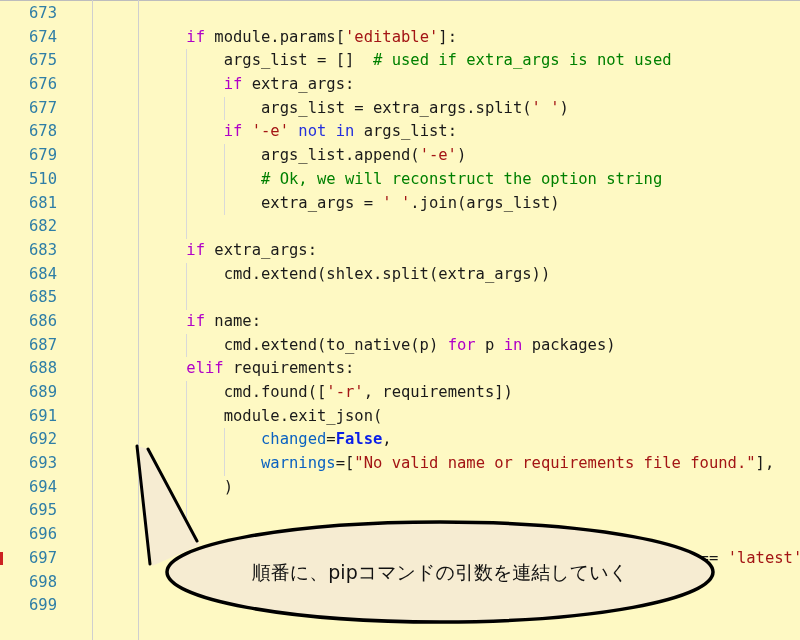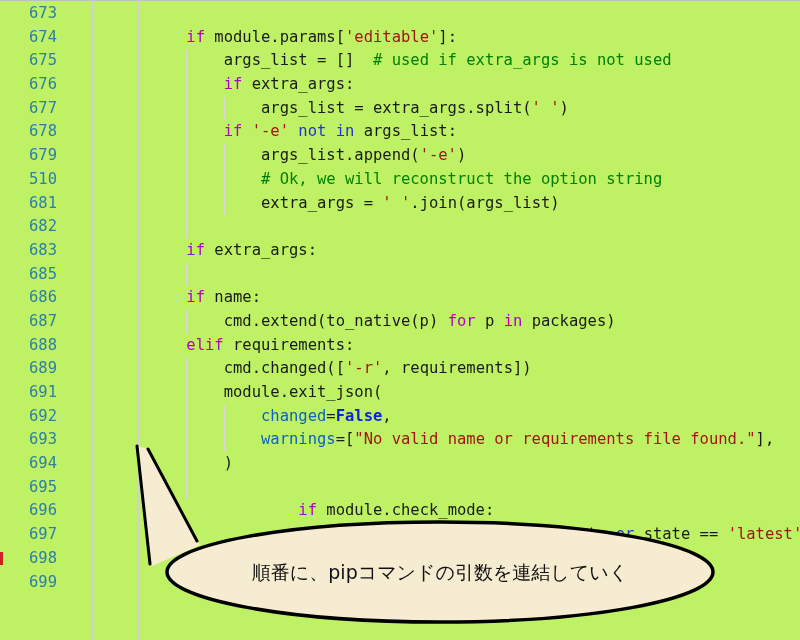--- a/index.html
+++ b/index.html
@@ -1,19 +1,19 @@
 <!DOCTYPE html>
 <html style="--kw: #b101c8; --opkw: #2430dd; --str: #a31515; --com: #008000; --param: #0b62c1; --const: #0a1ee8; --plain: #1a1a1a; --linenum: #2f7ea6; --guide: #d9d9d9; --border: #cfcfcf; --topline: #bdbdbd; --sliver: #cc2222;"><head>
 <meta charset="utf-8">
 <style>
   html,body{margin:0;padding:0;background:#ffffff;}
   #editor{
     position:relative;
     width:800px;height:640px;
-    background:#bef264;
+    background:#fef9c3;
     overflow:hidden;
     font-family:"DejaVu Sans Mono","Liberation Mono",monospace;
   }
   #topline{position:absolute;left:0;top:0;width:800px;height:1px;background:var(--topline);}
   .vline{position:absolute;top:0;bottom:0;width:1px;background:var(--border);}
   #gutter-border{left:92px;}
   #margin-border{left:138px;}
   #red-sliver{position:absolute;left:0;top:552px;width:3px;height:13px;background:var(--sliver);}
   #code-lines{position:absolute;left:0;top:2px;right:0;}
   .row{position:relative;height:23.7px;line-height:23.7px;white-space:pre;}
@@ -56,25 +56,26 @@
       <div class="row"><span class="num">674</span><span class="code">    <span class="tk-k">if</span><span class="tk-p"> module.params[</span><span class="tk-s">'editable'</span><span class="tk-p">]:</span></span></div>
       <div class="row"><span class="num">675</span><span class="guide" style="left: 186.332px;"></span><span class="code">        <span class="tk-p">args_list = []  </span><span class="tk-c"># used if extra_args is not used</span></span></div>
       <div class="row"><span class="num">676</span><span class="guide" style="left: 186.332px;"></span><span class="code">        <span class="tk-k">if</span><span class="tk-p"> extra_args:</span></span></div>
       <div class="row"><span class="num">677</span><span class="guide" style="left: 186.332px;"></span><span class="guide" style="left: 223.664px;"></span><span class="code">            <span class="tk-p">args_list = extra_args.split(</span><span class="tk-s">' '</span><span class="tk-p">)</span></span></div>
       <div class="row"><span class="num">678</span><span class="guide" style="left: 186.332px;"></span><span class="code">        <span class="tk-k">if</span><span class="tk-p"> </span><span class="tk-s">'-e'</span><span class="tk-p"> </span><span class="tk-o">not</span><span class="tk-p"> </span><span class="tk-o">in</span><span class="tk-p"> args_list:</span></span></div>
       <div class="row"><span class="num">679</span><span class="guide" style="left: 186.332px;"></span><span class="guide" style="left: 223.664px;"></span><span class="code">            <span class="tk-p">args_list.append(</span><span class="tk-s">'-e'</span><span class="tk-p">)</span></span></div>
       <div class="row"><span class="num">510</span><span class="guide" style="left: 186.332px;"></span><span class="guide" style="left: 223.664px;"></span><span class="code">            <span class="tk-c"># Ok, we will reconstruct the option string</span></span></div>
       <div class="row"><span class="num">681</span><span class="guide" style="left: 186.332px;"></span><span class="guide" style="left: 223.664px;"></span><span class="code">            <span class="tk-p">extra_args = </span><span class="tk-s">' '</span><span class="tk-p">.join(args_list)</span></span></div>
       <div class="row"><span class="num">682</span><span class="guide" style="left: 186.332px;"></span><span class="code"></span></div>
       <div class="row"><span class="num">683</span><span class="code">    <span class="tk-k">if</span><span class="tk-p"> extra_args:</span></span></div>
+      <div class="row"><span class="num">684</span><span class="guide" style="left: 186.332px;"></span><span class="code">        <span class="tk-p">cmd.extend(shlex.split(extra_args))</span></span></div>
       <div class="row"><span class="num">685</span><span class="guide" style="left: 186.332px;"></span><span class="code"></span></div>
       <div class="row"><span class="num">686</span><span class="code">    <span class="tk-k">if</span><span class="tk-p"> name:</span></span></div>
       <div class="row"><span class="num">687</span><span class="guide" style="left: 186.332px;"></span><span class="code">        <span class="tk-p">cmd.extend(to_native(p) </span><span class="tk-k">for</span><span class="tk-p"> p </span><span class="tk-k">in</span><span class="tk-p"> packages)</span></span></div>
       <div class="row"><span class="num">688</span><span class="code">    <span class="tk-k">elif</span><span class="tk-p"> requirements:</span></span></div>
-      <div class="row"><span class="num">689</span><span class="guide" style="left: 186.332px;"></span><span class="code">        <span class="tk-p">cmd.changed([</span><span class="tk-s">'-r'</span><span class="tk-p">, requirements])</span></span></div>
+      <div class="row"><span class="num">689</span><span class="guide" style="left: 186.332px;"></span><span class="code">        <span class="tk-p">cmd.found([</span><span class="tk-s">'-r'</span><span class="tk-p">, requirements])</span></span></div>
       <div class="row"><span class="num">691</span><span class="guide" style="left: 186.332px;"></span><span class="code">        <span class="tk-p">module.exit_json(</span></span></div>
       <div class="row"><span class="num">692</span><span class="guide" style="left: 186.332px;"></span><span class="guide" style="left: 223.664px;"></span><span class="code">            <span class="tk-v">changed</span><span class="tk-p">=</span><span class="tk-b">False</span><span class="tk-p">,</span></span></div>
       <div class="row"><span class="num">693</span><span class="guide" style="left: 186.332px;"></span><span class="guide" style="left: 223.664px;"></span><span class="code">            <span class="tk-v">warnings</span><span class="tk-p">=[</span><span class="tk-s">"No valid name or requirements file found."</span><span class="tk-p">],</span></span></div>
       <div class="row"><span class="num">694</span><span class="guide" style="left: 186.332px;"></span><span class="code">        <span class="tk-p">)</span></span></div>
       <div class="row"><span class="num">695</span><span class="guide" style="left: 186.332px;"></span><span class="code"></span></div>
       <div class="row"><span class="num">696</span><span class="code">                <span class="tk-k">if</span><span class="tk-p"> module.check_mode:</span></span></div>
       <div class="row"><span class="num">697</span><span class="code">                    <span class="tk-k">if</span><span class="tk-p"> extra_args </span><span class="tk-o">or</span><span class="tk-p"> requirements </span><span class="tk-o">or</span><span class="tk-p"> state == </span><span class="tk-s">'latest'</span></span></div>
       <div class="row"><span class="num">698</span><span class="code">                        <span class="tk-p">module.exit_json(</span><span class="tk-v">changed</span><span class="tk-p">=</span><span class="tk-b">True</span><span class="tk-p">)</span></span></div>
       <div class="row"><span class="num">699</span><span class="code"></span></div>
     </div>

